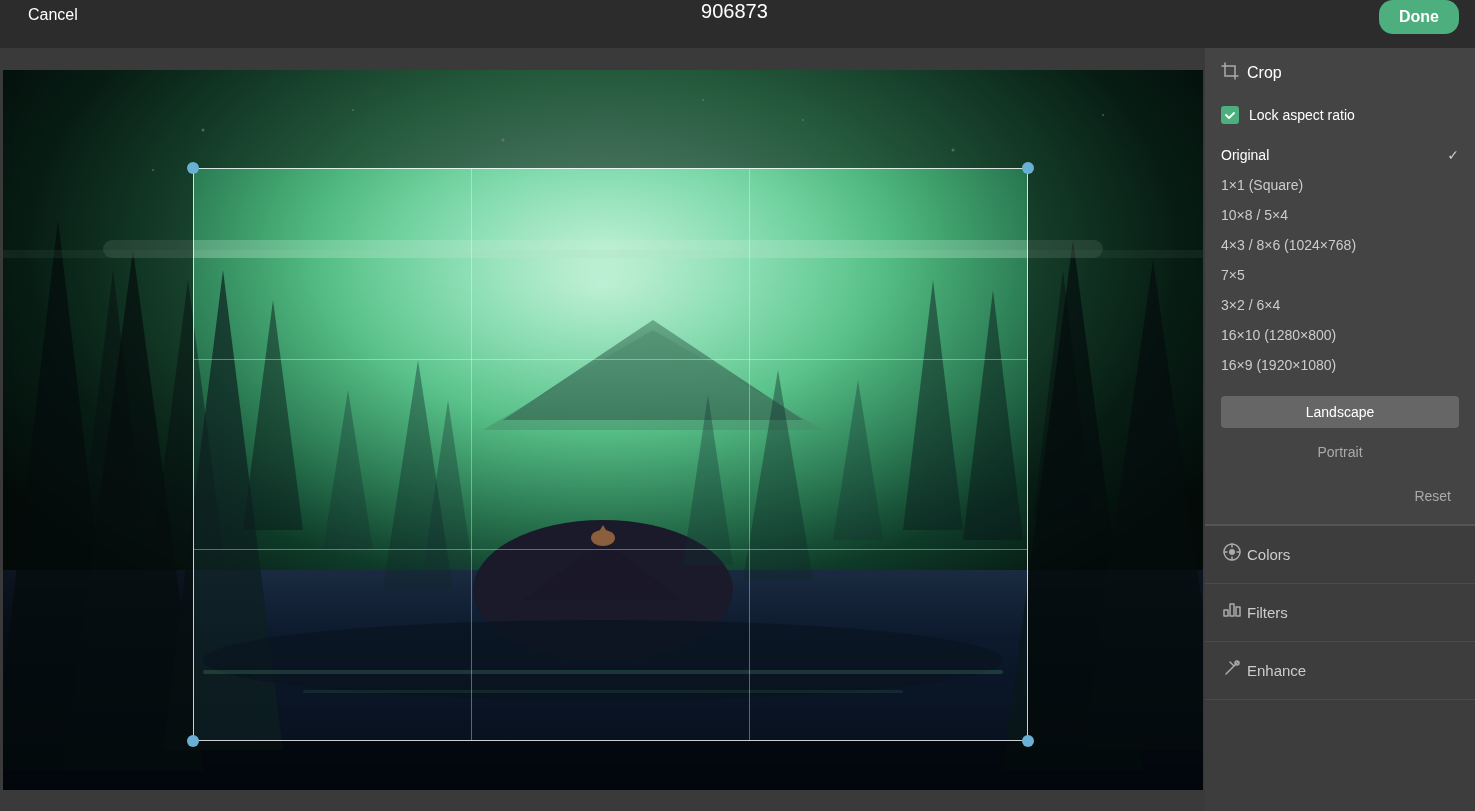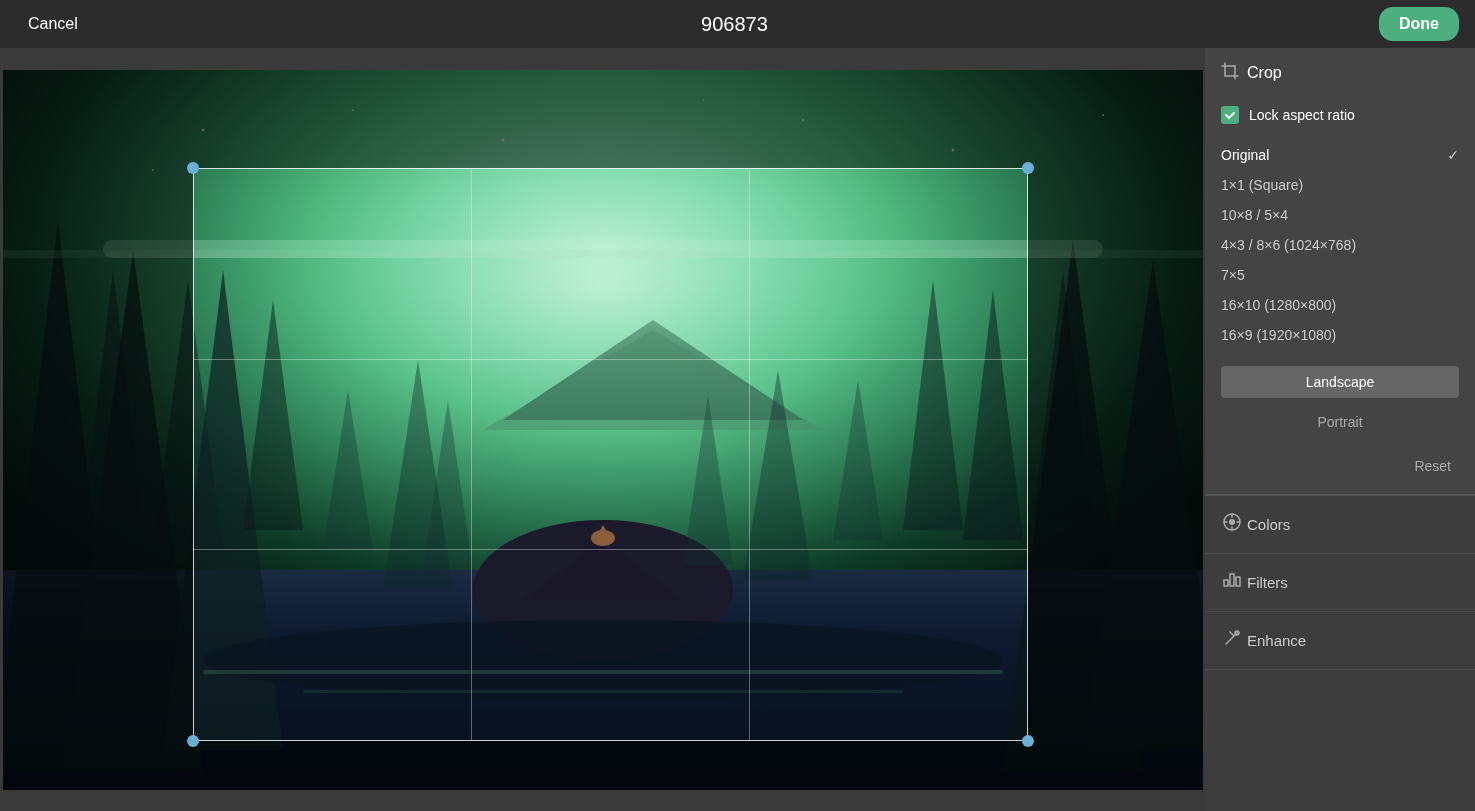--- a/index.html
+++ b/index.html
@@ -11,21 +11,21 @@
       overflow: hidden;
       display: flex;
       flex-direction: column;
     }
 
     
     .topbar {
       background: #2c2c2c;
       height: 48px;
       display: flex;
-      align-items: center;
+      align-items: flex-start;
       justify-content: space-between;
       padding: 0 16px;
       flex-shrink: 0;
     }
     .cancel-btn {
       color: #ffffff;
       background: transparent;
       border: none;
       font-size: 16px;
       cursor: pointer;
@@ -511,20 +511,23 @@
         <div class="aspect-option">
           <span>10×8 / 5×4</span>
         </div>
         <div class="aspect-option">
           <span>4×3 / 8×6 (1024×768)</span>
         </div>
         <div class="aspect-option">
           <span>7×5</span>
         </div>
         <div class="aspect-option">
+          <span>3×2 / 6×4</span>
+        </div>
+        <div class="aspect-option">
           <span>16×10 (1280×800)</span>
         </div>
         <div class="aspect-option">
           <span>16×9 (1920×1080)</span>
         </div>
       </div>
 
       <div class="orientation-row">
         <button class="orientation-btn active">Landscape</button>
         <button class="orientation-btn inactive">Portrait</button>

